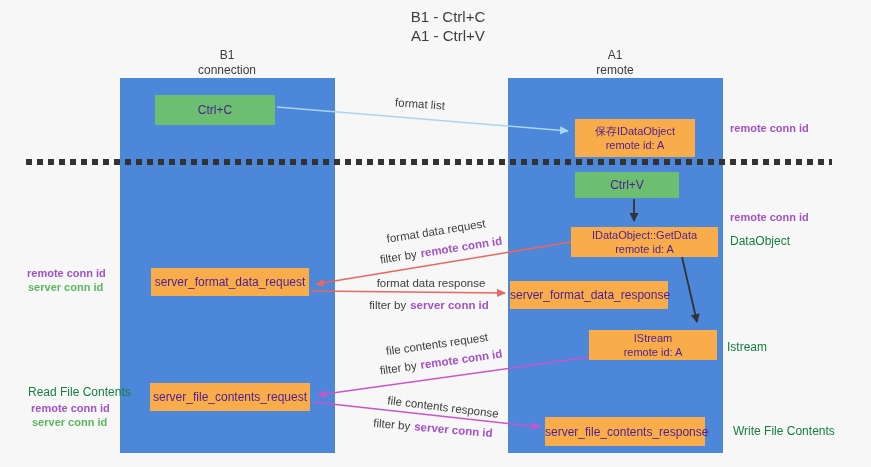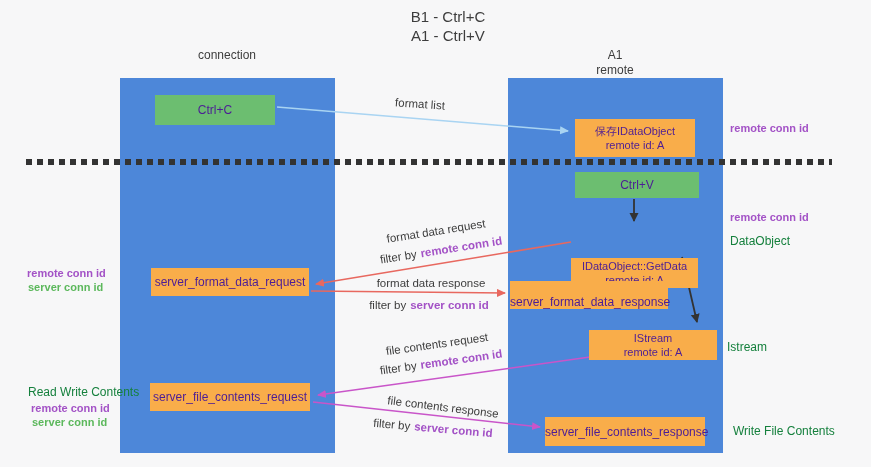--- a/index.html
+++ b/index.html
@@ -29,20 +29,21 @@
 <body>
 
 <div class="canvas">
 
   <div class="abs title">
     <div>B1 - Ctrl+C</div>
     <div>A1 - Ctrl+V</div>
   </div>
 
   <div class="abs lane-header" style="left:167px;top:48px;">
+    <div>B1</div>
     <div>connection</div>
   </div>
   <div class="abs lane-header" style="left:555px;top:48px;">
     <div>A1</div>
     <div>remote</div>
   </div>
 
   <div class="abs lane" style="left:120px;"></div>
   <div class="abs lane" style="left:508px;"></div>
 
@@ -74,34 +75,34 @@
 
   <div class="abs node green" style="left:155px;top:95px;width:120px;height:30px;">
     <span>Ctrl+C</span>
   </div>
 
   <div class="abs node orange small" style="left:575px;top:119px;width:120px;height:38px;">
     <span>保存IDataObject</span>
     <span>remote id: A</span>
   </div>
 
-  <div class="abs node green" style="left:575px;top:172px;width:124px;height:26px;">
+  <div class="abs node green" style="left:575px;top:172px;width:104px;height:26px;">
     <span>Ctrl+V</span>
   </div>
 
-  <div class="abs node orange small" style="left:571px;top:227px;width:127px;height:30px;margin-top:31px;">
+  <div class="abs node orange small" style="left:571px;top:227px;width:147px;height:30px;">
     <span>IDataObject::GetData</span>
     <span>remote id: A</span>
   </div>
 
   <div class="abs node orange" style="left:151px;top:268px;width:158px;height:28px;">
     <span>server_format_data_request</span>
   </div>
 
-  <div class="abs node orange" style="left:510px;top:281px;width:158px;height:28px;justify-content:flex-end;">
+  <div class="abs node orange" style="left:510px;top:281px;width:158px;height:28px;">
     <span>server_format_data_response</span>
   </div>
 
   <div class="abs node orange small" style="left:589px;top:330px;width:128px;height:30px;">
     <span>IStream</span>
     <span>remote id: A</span>
   </div>
 
   <div class="abs node orange" style="left:150px;top:383px;width:160px;height:28px;">
     <span>server_file_contents_request</span>
@@ -138,17 +139,17 @@
   </div>
 
   <div class="abs sidelbl conn" style="left:730px;top:122px;">remote conn id</div>
   <div class="abs sidelbl conn" style="left:730px;top:211px;">remote conn id</div>
   <div class="abs plain" style="left:730px;top:234px;">DataObject</div>
   <div class="abs plain" style="left:727px;top:340px;">Istream</div>
   <div class="abs plain" style="left:733px;top:424px;">Write File Contents</div>
 
   <div class="abs sidelbl conn" style="left:27px;top:267px;">remote conn id</div>
   <div class="abs sidelbl conn-green" style="left:28px;top:281px;">server conn id</div>
-  <div class="abs plain" style="left:28px;top:385px;">Read Write Contents</div>
+  <div class="abs plain" style="left:28px;top:385px;">Read File Contents</div>
   <div class="abs sidelbl conn" style="left:31px;top:402px;">remote conn id</div>
   <div class="abs sidelbl conn-green" style="left:32px;top:416px;">server conn id</div>
 
 </div>
 
 </body></html>

